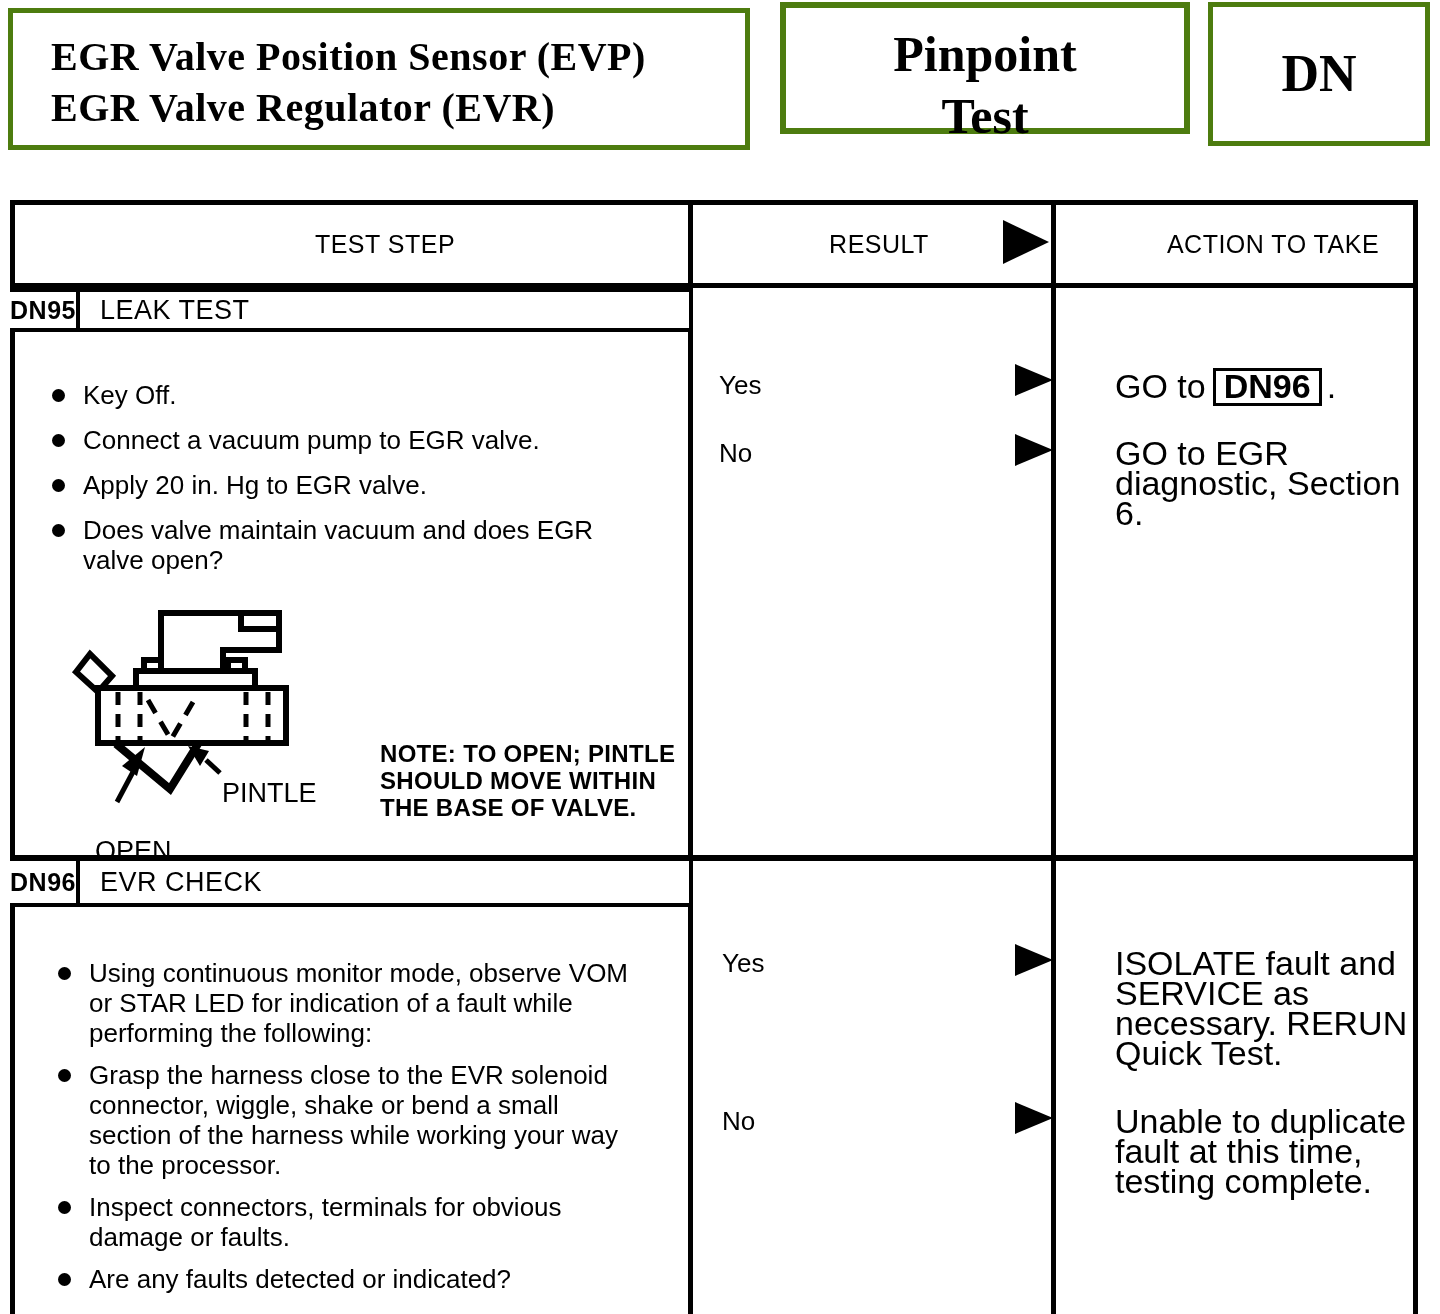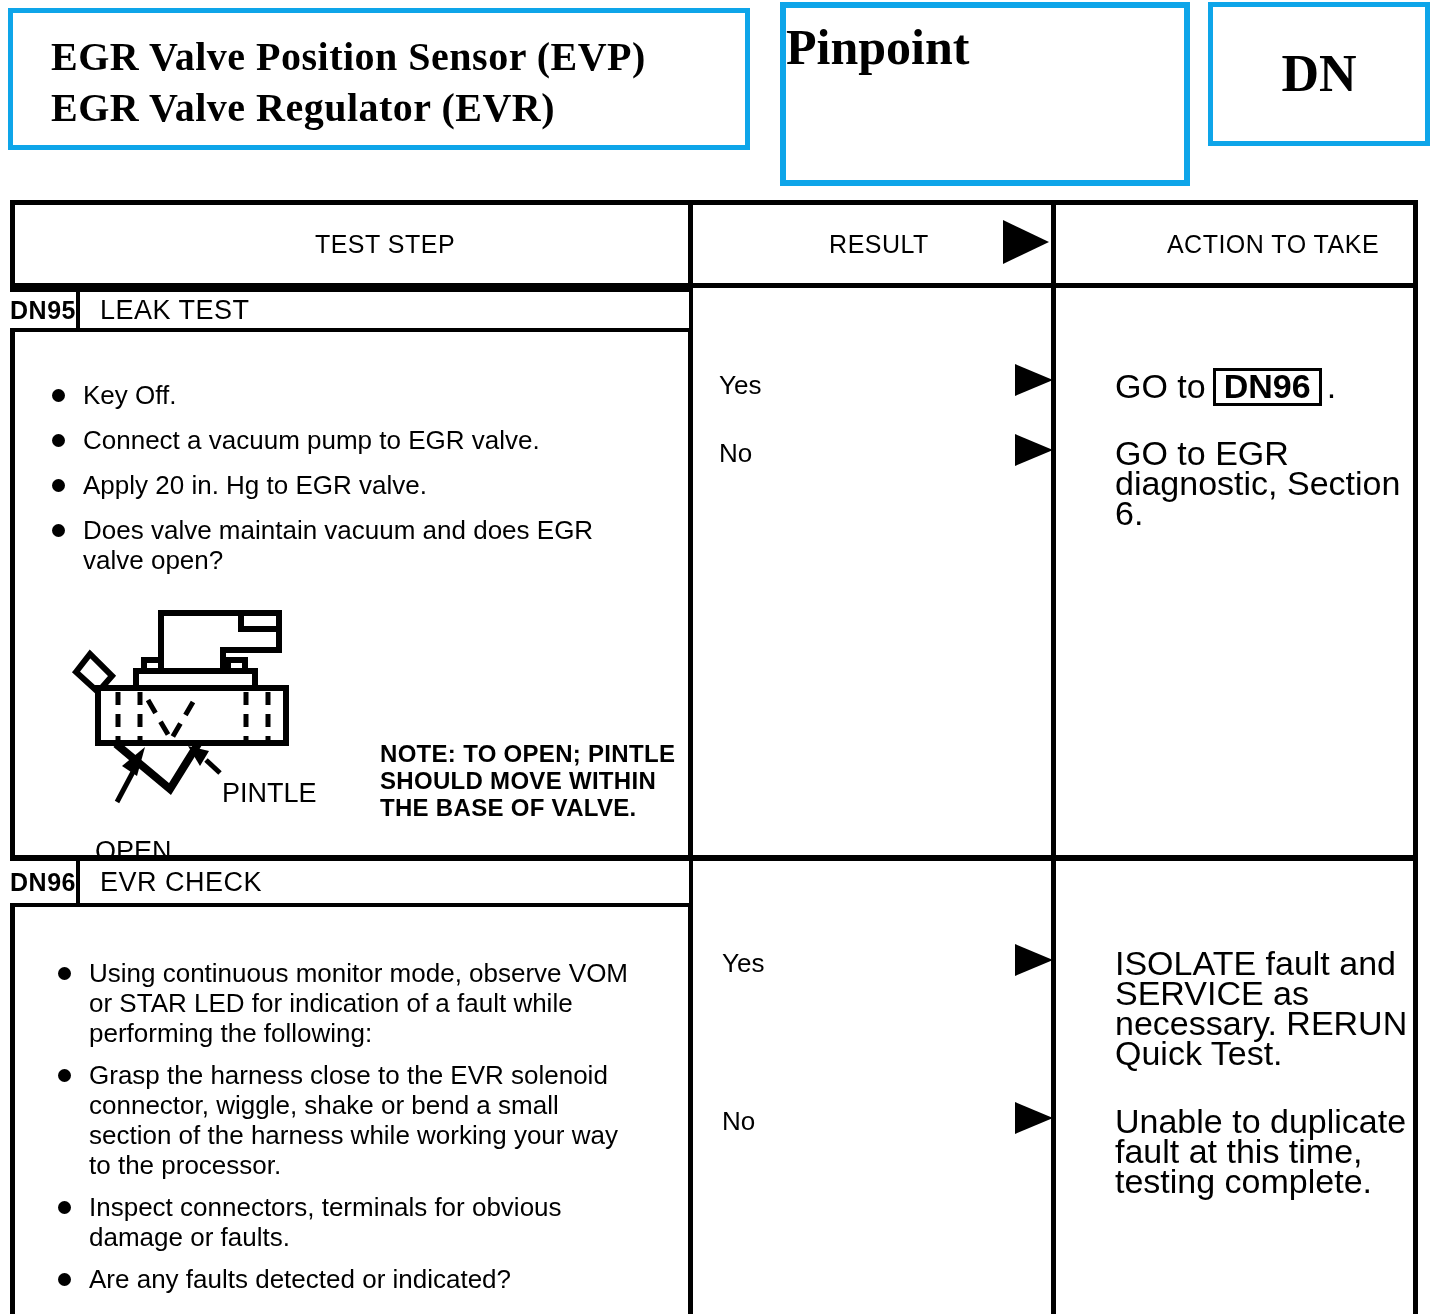--- a/index.html
+++ b/index.html
@@ -1,24 +1,24 @@
 <!DOCTYPE html>
 <html><head>
 <meta charset="utf-8">
 <style>
   html,body{margin:0;padding:0;background:#e8e8e8;}
   .page{
     position:relative;width:1440px;height:1314px;background:#ffffff;
     overflow:hidden;color:#000;font-family:"Liberation Sans",sans-serif;
   }
   
-  .hdr-box{position:absolute;background:#fff;border:5px solid #0ea5e9;box-sizing:border-box;}
+  .hdr-box{position:absolute;background:#fff;border:5px solid #4d7c0f;box-sizing:border-box;}
   .title-box{left:8px;top:8px;width:742px;height:142px;padding:18px 0 0 38px;}
   .title-line{font-family:"Liberation Serif",serif;font-weight:bold;font-size:40px;line-height:51px;letter-spacing:.5px;}
-  .doctype-box{left:780px;top:2px;width:410px;height:184px;border-width:6px;padding-top:8px;}
+  .doctype-box{left:780px;top:2px;width:410px;height:132px;border-width:6px;text-align:center;padding-top:15px;}
   .doctype-line{font-family:"Liberation Serif",serif;font-weight:bold;font-size:50px;line-height:62px;}
   .code-box{left:1208px;top:2px;width:222px;height:144px;text-align:center;}
   .code-text{font-family:"Liberation Serif",serif;font-weight:bold;font-size:52px;line-height:134px;}
   
   .tbl-frame{position:absolute;left:10px;top:200px;width:1408px;height:1114px;
     border:5px solid #000;border-bottom:none;box-sizing:border-box;background:#fff;}
   .vline{position:absolute;width:5px;background:#000;}
   .hline{position:absolute;background:#000;}
   .col-h{position:absolute;font-weight:normal;font-size:25px;letter-spacing:.5px;text-align:center;padding-left:36px;}
   .tri{position:absolute;width:0;height:0;border-style:solid;border-color:transparent;border-left-color:#000;}
@@ -46,20 +46,21 @@
 <body>
 
 <div class="page">
 
   <div class="hdr-box title-box">
     <div class="title-line">EGR Valve Position Sensor (EVP)</div>
     <div class="title-line">EGR Valve Regulator (EVR)</div>
   </div>
   <div class="hdr-box doctype-box">
     <div class="doctype-line">Pinpoint</div>
+    <div class="doctype-line">Test</div>
   </div>
   <div class="hdr-box code-box">
     <div class="code-text">DN</div>
   </div>
 
   <div class="tbl-frame"></div>
   <div class="vline" style="left:688px;top:200px;height:1114px;"></div>
   <div class="vline" style="left:1051px;top:200px;height:1114px;"></div>
   <div class="hline" style="left:10px;top:283px;width:1408px;height:5px;"></div>
   <div class="hline" style="left:10px;top:855px;width:1408px;height:6px;"></div>

